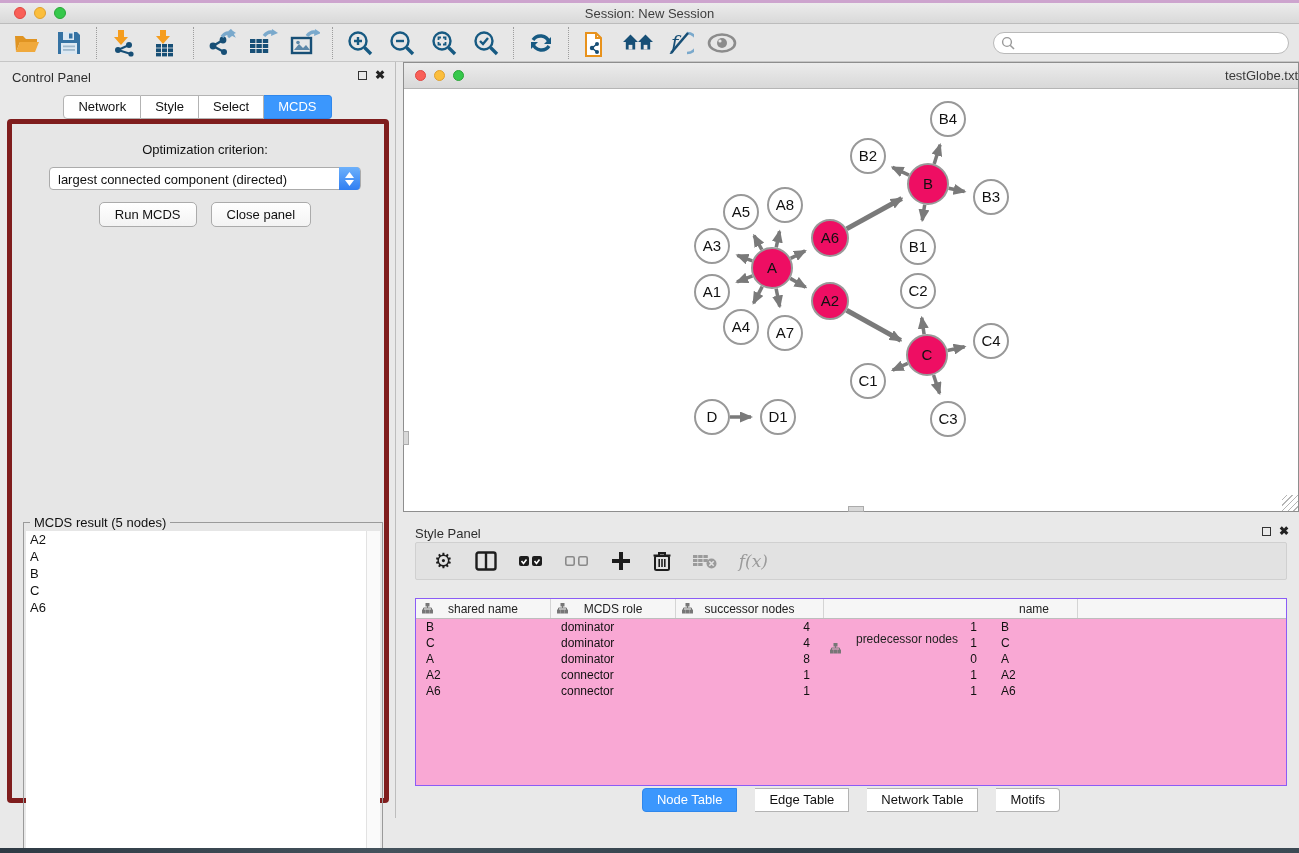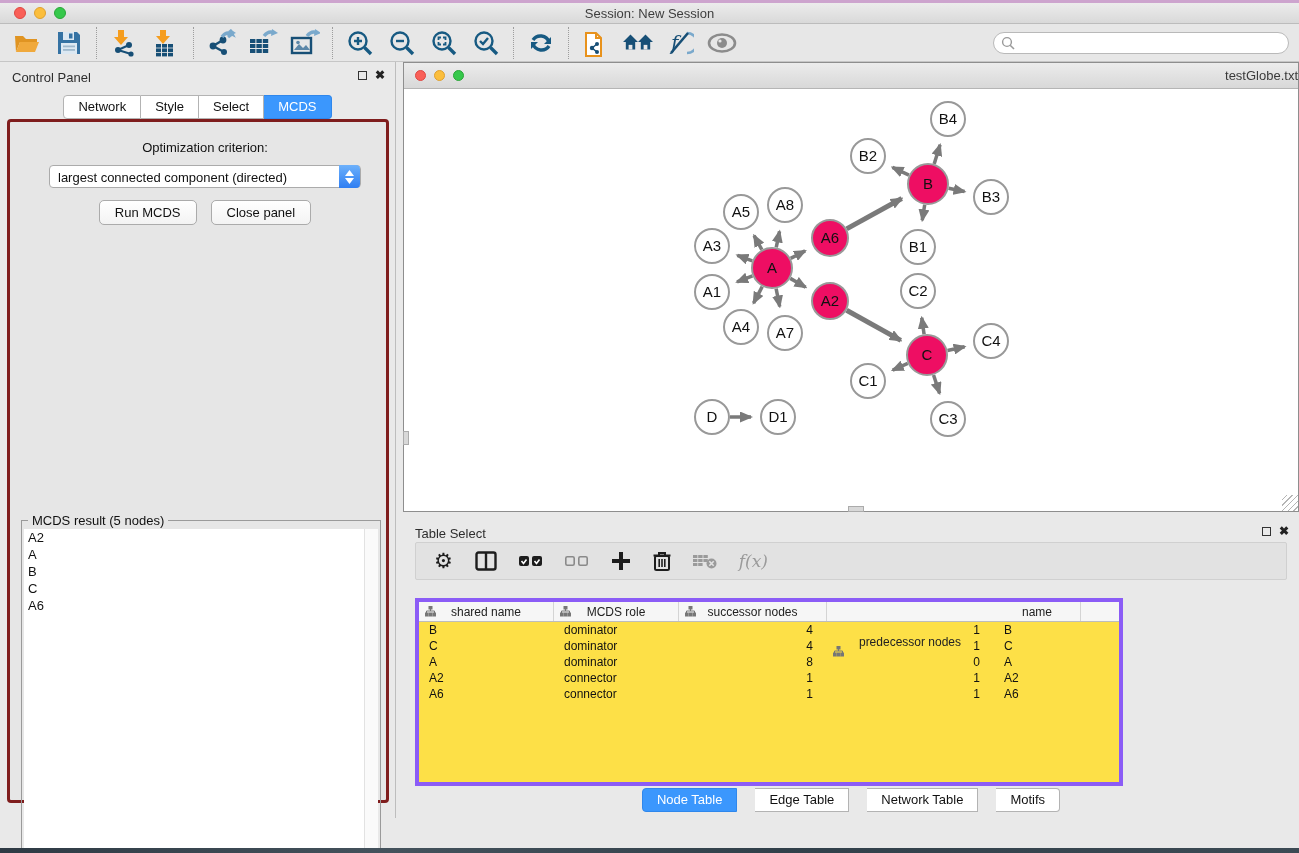--- a/index.html
+++ b/index.html
@@ -40,21 +40,21 @@
   .close-btn { font-size:12px; font-weight:bold; color:#222; cursor:pointer; line-height:10px; }
 
   .cp-tabs { position:absolute; left:0; top:33px; width:100%; display:flex; justify-content:center; }
   .tabbtn { font-size:13px; color:#111; background:#fff; border:1px solid #b3b3b3; border-left:none;
             padding:3px 14px 4px; cursor:pointer; }
   .tabbtn:first-child { border-left:1px solid #b3b3b3; border-radius:4px 0 0 4px; }
   .tabbtn:last-child { border-radius:0 4px 4px 0; }
   .tabbtn.active { background:#3b97fd; border-color:#2f87ec; color:#fff; }
 
   .cp-content { position:absolute; left:7px; top:57px; width:382px; height:684px; background:#e6e6e6;
-                border:3px solid #7f1d1d; border-radius:4px;padding-left:14px; }
+                border:5px solid #7f1d1d; border-radius:4px;padding-left:14px; }
   .opt-label { margin-top:18px; text-align:center; font-size:13px; color:#111; }
   .selectbox { position:relative; margin:10px auto 0; width:312px; height:23px; background:#fff;
                border:1px solid #ababab; border-radius:4px; cursor:pointer; }
   .selectbox .sel-text { position:absolute; left:8px; top:4px; font-size:13px; color:#111; white-space:nowrap; }
   .sel-stepper { position:absolute; right:0; top:-1px; width:21px; height:23px; background:linear-gradient(#6db1fb,#2f7ef2);
                  border-radius:0 4px 4px 0; display:flex; flex-direction:column; align-items:center; justify-content:center; }
   .sel-stepper svg { display:block; }
   .cp-buttons { margin-top:12px; display:flex; justify-content:center; gap:14px; }
   .pushbtn { background:linear-gradient(#ffffff,#f3f3f3); border:1px solid #ababab; border-radius:5px;
              font-size:13px; color:#111; padding:4px 15px; cursor:pointer; }
@@ -81,21 +81,21 @@
 
   
   .table-panel { position:absolute; left:403px; top:512px; width:896px; height:306px; background:#e9e9e9; }
   .tp-toolbar { position:absolute; left:12px; top:30px; width:872px; height:38px; background:#e2e2e2;
                 border:1px solid #d0d0d0; border-radius:2px; display:flex; align-items:center; gap:22px; padding-left:18px; }
   .tp-icon { display:flex; align-items:center; justify-content:center; cursor:pointer; color:#1d1d1d; }
   .tp-icon.disabled { color:#9a9a9a; cursor:default; }
   .fx { font-family:"DejaVu Serif", serif; font-style:italic; font-size:17px; color:#9a9a9a; }
   .gear-glyph { font-size:21px; line-height:20px; color:#1d1d1d; }
 
-  .datatable { position:absolute; left:12px; top:86px; width:708px; height:188px; background:#fde047; border:4px solid #8b5cf6; overflow:hidden; }
+  .datatable { position:absolute; left:12px; top:86px; width:872px; height:188px; background:#f9a8d4; border:1px solid #8b5cf6; overflow:hidden; }
   .thead { display:flex; background:#f6f6f6; border-bottom:1px solid #bdbdbd; height:20px; }
   .th { position:relative; display:flex; align-items:center; justify-content:center; font-size:12px; color:#222;
         border-right:1px solid #d4d4d4; cursor:pointer; }
   .th .hicon { position:absolute; left:6px; top:4px; }
   .tr { display:flex; height:16px; align-items:center; cursor:default; }
   .td { font-size:12px; color:#111; white-space:nowrap; overflow:hidden; }
   .td.left { text-align:left; padding-left:10px; }
   .td.right { text-align:right; padding-right:14px; }
 
   .tp-tabs { position:absolute; left:0; top:276px; width:100%; display:flex; justify-content:center;gap:18px; }
@@ -421,21 +421,21 @@
           <text x="374" y="333" text-anchor="middle" font-size="15" fill="#111111" font-family="Liberation Sans, sans-serif">D1</text>
         </g>
     </svg>
     <div class="v-scrollmark"></div>
     <div class="h-scrollmark"></div>
     <div class="resize-grip"></div>
   </div>
 
   <div class="table-panel">
     <div class="panel-titlerow" style="top:12px">
-      <span class="panel-title">Table Select</span>
+      <span class="panel-title">Style Panel</span>
       <span class="panel-btns">
         <span class="float-btn"></span>
         <span class="close-btn">✖</span>
       </span>
     </div>
     <div class="tp-toolbar">
       <span class="tp-icon">
           <span class="gear-glyph">⚙</span>
         </span>
       <span class="tp-icon">

